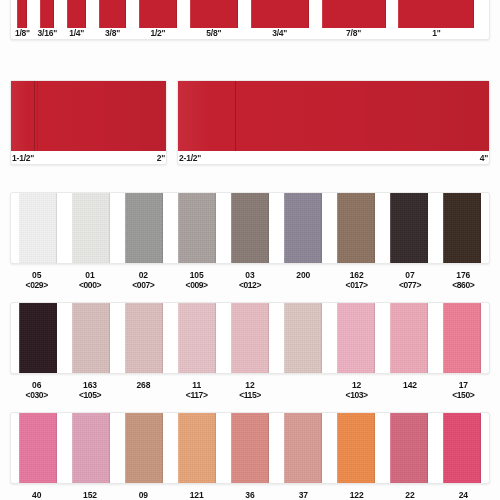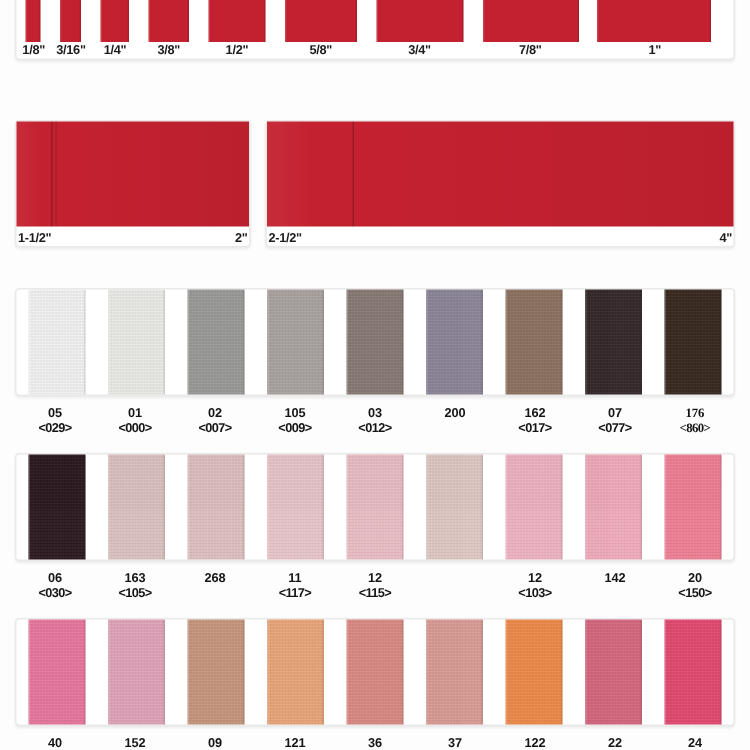--- a/index.html
+++ b/index.html
@@ -218,21 +218,21 @@
           <span class="cnum">162</span>
           <span class="ccode">&lt;017&gt;</span>
         </div>
       </div>
       <div class="ccell" style="width: 53.3333px;">
         <div class="clabelwrap">
           <span class="cnum">07</span>
           <span class="ccode">&lt;077&gt;</span>
         </div>
       </div>
-      <div class="ccell" style="width: 53.3333px; font-family: Liberation Serif, serif;">
+      <div class="ccell" style="width: 53.3333px;">
         <div class="clabelwrap">
           <span class="cnum">176</span>
           <span class="ccode">&lt;860&gt;</span>
         </div>
       </div>
     </div>
 
   <div class="card" style="left:10px;top:302px;width:480px;height:72px;">
     <div class="cgrid" id="row-1">
         <div class="ccell" style="width: 53.3333px;">
@@ -305,21 +305,21 @@
           <span class="ccode">&lt;103&gt;</span>
         </div>
       </div>
       <div class="ccell" style="width: 53.3333px;">
         <div class="clabelwrap">
           <span class="cnum">142</span>
         </div>
       </div>
       <div class="ccell" style="width: 53.3333px;">
         <div class="clabelwrap">
-          <span class="cnum">20</span>
+          <span class="cnum">17</span>
           <span class="ccode">&lt;150&gt;</span>
         </div>
       </div>
     </div>
 
   <div class="card" style="left:10px;top:412px;width:480px;height:72px;">
     <div class="cgrid" id="row-2">
         <div class="ccell" style="width: 53.3333px;">
           <div class="cswatch" style="background-color: rgb(232, 120, 159);"></div>
         </div>

